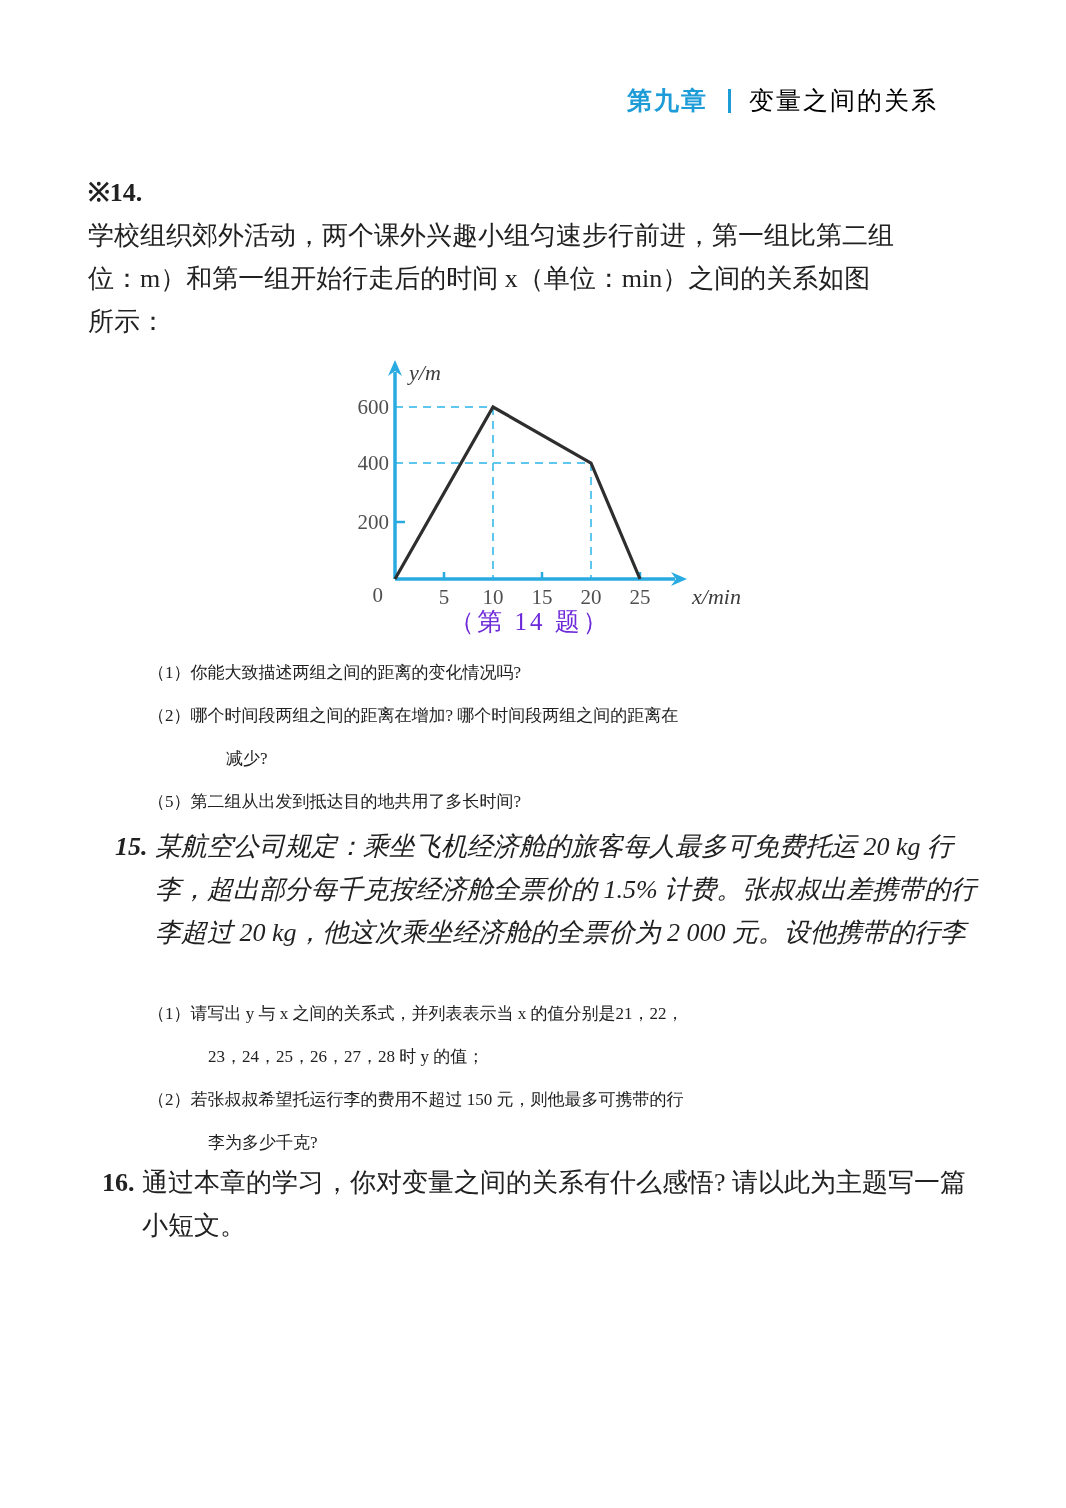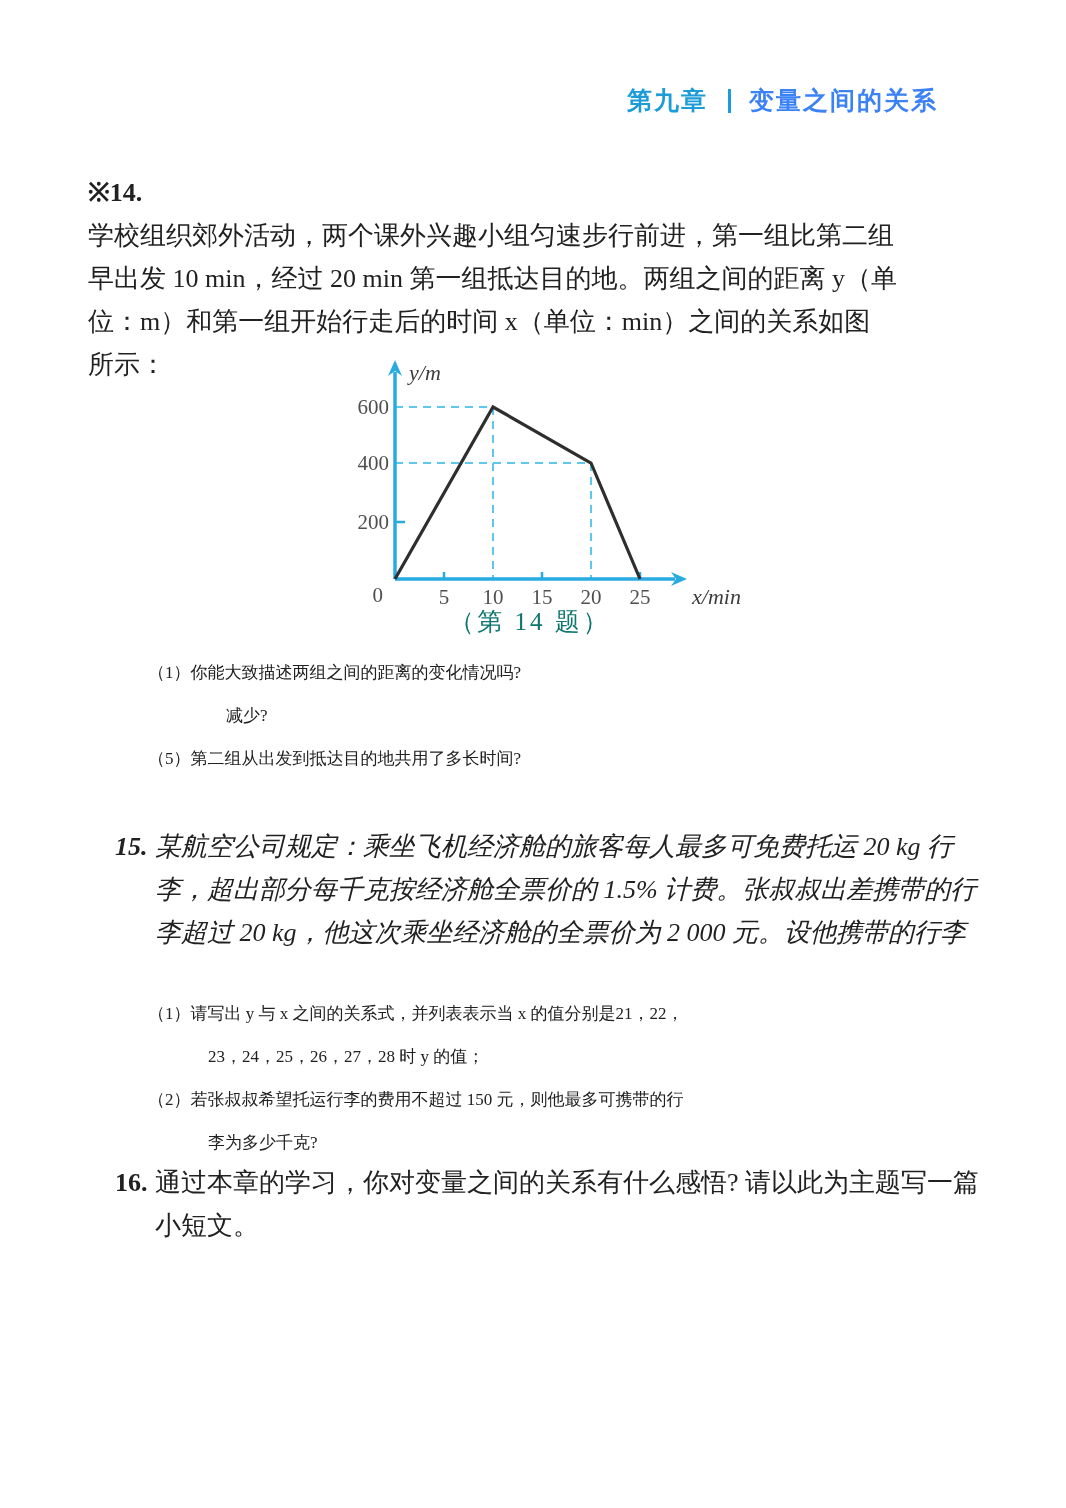--- a/index.html
+++ b/index.html
@@ -22,21 +22,21 @@
     top: 84px; right: 128px;
     display: flex; align-items: center;
     font-family: "Liberation Sans", "DejaVu Sans", sans-serif;
     font-size: 25px; letter-spacing: 2px;
   }
   .header .chapter { color: #1E9CD7; font-weight: 600; }
   .header .divider {
     width: 3px; height: 24px; background: #1E9CD7;
     margin: 0 18px 0 20px;
   }
-  .header .chapter-title { color: #3b82f6; font-weight: 700; }
+  .header .chapter-title { color: #000000; font-weight: 400; }
 
   
   .problem {
     position: absolute;
     display: flex;
     font-size: 26px;
     line-height: 43px;
     color: #212121;
   }
   .pnum {
@@ -65,21 +65,21 @@
   .axis-label {
     font-family: "Liberation Serif", "DejaVu Serif", serif;
     font-size: 22px; fill: #3d3d3d;
   }
   .ital { font-style: italic; }
   .caption {
     position: absolute;
     left: 345px; top: 605px; width: 370px;
     text-align: center;
     font-size: 25px; letter-spacing: 3px;
-    color: #0f766e;
+    color: #6d28d9;
   }
 
   
   .page-number {
     position: absolute;
     left: 895px; top: 1406px;
     font-family: "Liberation Sans", "DejaVu Sans", sans-serif;
     font-size: 27px; color: #c2410c;
   }
 </style>
@@ -91,21 +91,20 @@
   <div class="header">
     <span class="chapter">第九章</span>
     <span class="divider"></span>
     <span class="chapter-title">变量之间的关系</span>
   </div>
 
   <div class="problem" style="left:88px; top:171px;flex-direction:column;">
     <span class="pnum" style="width:67px;">※14.</span>
     <div class="plines">
       <div class="pline">学校组织郊外活动，两个课外兴趣小组匀速步行前进，第一组比第二组</div>
-      <div class="pline">早出发 10 min，经过 20 min 第一组抵达目的地。两组之间的距离 y（单</div>
       <div class="pline">位：m）和第一组开始行走后的时间 x（单位：min）之间的关系如图</div>
       <div class="pline">所示：</div>
     </div>
   </div>
 
   <div class="figure">
     <svg width="420" height="262" viewBox="0 0 420 262">
 
       <g stroke="#5FC6ED" stroke-width="2" stroke-dasharray="8 6" fill="none">
         <line x1="50" y1="55" x2="148" y2="55"></line>
@@ -141,41 +140,42 @@
       <text x="295" y="252" text-anchor="middle" class="tick-label">25</text>
 
       <text x="64" y="28" class="axis-label ital">y/m</text>
       <text x="347" y="252" class="axis-label ital">x/min</text>
     </svg>
   </div>
   <div class="caption">（第 14 题）</div>
 
   <div class="subq" style="left:148px; top:651px;">
     <div class="pline">（1）你能大致描述两组之间的距离的变化情况吗?</div>
+    <div class="pline">（2）哪个时间段两组之间的距离在增加? 哪个时间段两组之间的距离在</div>
     <div class="pline cont-deep">减少?</div>
     <div class="pline">（5）第二组从出发到抵达目的地共用了多长时间?</div>
   </div>
 
   <div class="problem" style="left:115px; top:825px;font-style:italic;">
     <span class="pnum" style="width:40px;">15.</span>
     <div class="plines">
       <div class="pline">某航空公司规定：乘坐飞机经济舱的旅客每人最多可免费托运 20 kg 行</div>
       <div class="pline">李，超出部分每千克按经济舱全票价的 1.5% 计费。张叔叔出差携带的行</div>
       <div class="pline">李超过 20 kg，他这次乘坐经济舱的全票价为 2 000 元。设他携带的行李</div>
     </div>
   </div>
 
   <div class="subq" style="left:148px; top:992px;">
     <div class="pline">（1）请写出 y 与 x 之间的关系式，并列表表示当 x 的值分别是21，22，</div>
     <div class="pline cont">23，24，25，26，27，28 时 y 的值；</div>
     <div class="pline">（2）若张叔叔希望托运行李的费用不超过 150 元，则他最多可携带的行</div>
     <div class="pline cont">李为多少千克?</div>
   </div>
 
-  <div class="problem" style="left:115px; top:1161px;">
+  <div class="problem" style="left:102px; top:1161px;">
     <span class="pnum" style="width:40px;">16.</span>
     <div class="plines">
       <div class="pline">通过本章的学习，你对变量之间的关系有什么感悟? 请以此为主题写一篇</div>
       <div class="pline">小短文。</div>
     </div>
   </div>
 
   <div class="page-number">165</div>
 
 </div>

